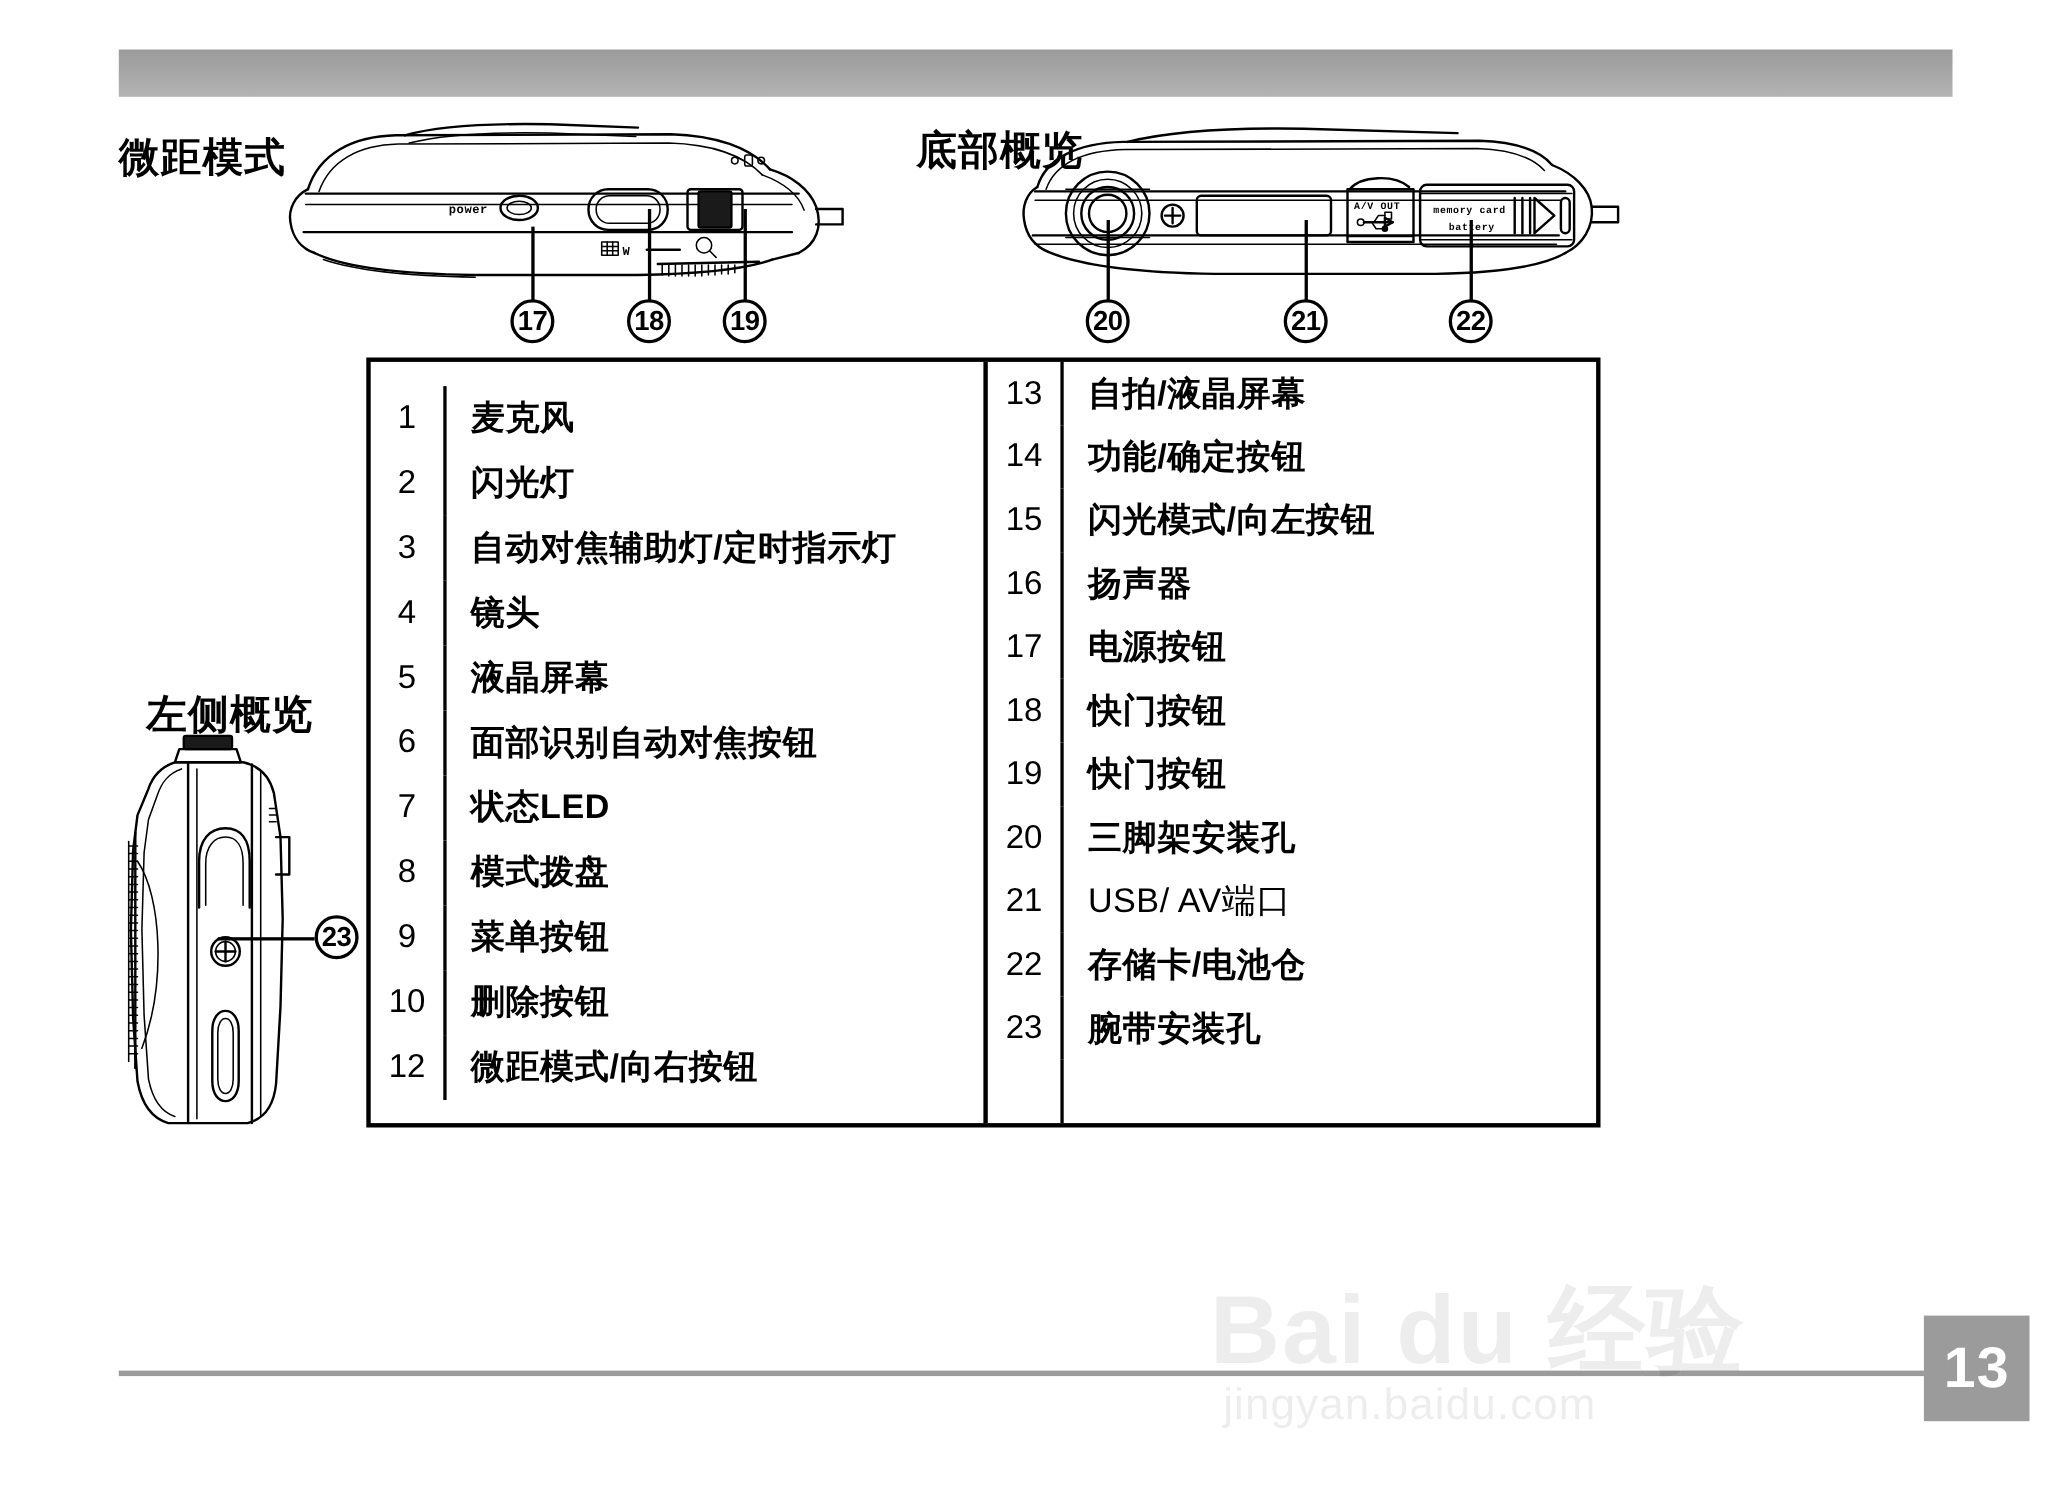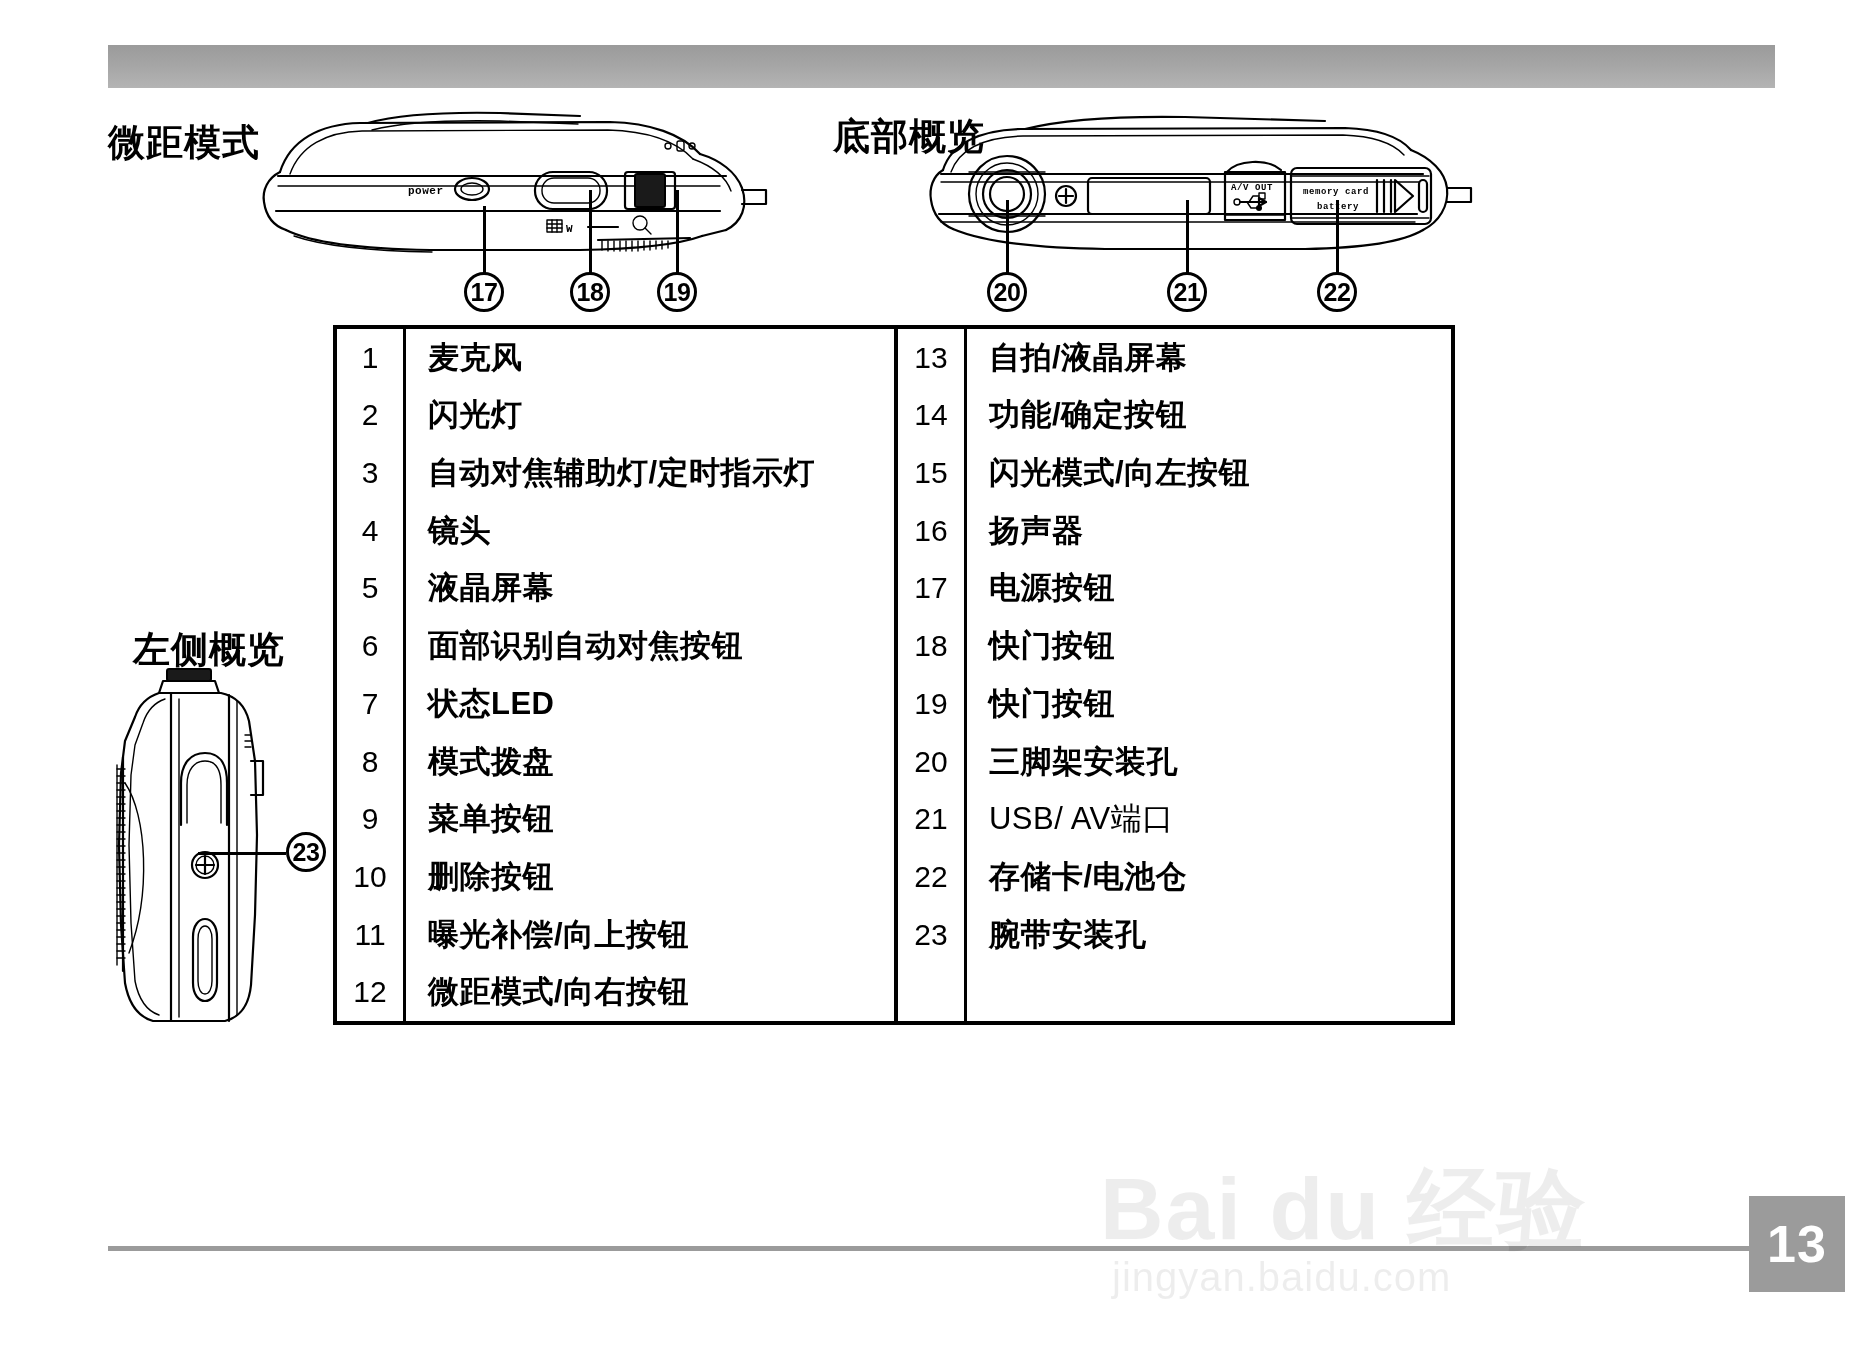--- a/index.html
+++ b/index.html
@@ -401,25 +401,20 @@
       <div class="row-number">9</div>
       <div class="row-divider"></div>
       <div class="row-label">菜单按钮</div>
     </div>
     <div class="parts-row">
       <div class="row-number">10</div>
       <div class="row-divider"></div>
       <div class="row-label">删除按钮</div>
     </div>
     <div class="parts-row">
-      <div class="row-number">11</div>
-      <div class="row-divider"></div>
-      <div class="row-label">曝光补偿/向上按钮</div>
-    </div>
-    <div class="parts-row">
       <div class="row-number">12</div>
       <div class="row-divider"></div>
       <div class="row-label">微距模式/向右按钮</div>
     </div>
   </div>
 
   <div class="table-half" id="table-half-right">
     <div class="parts-row">
       <div class="row-number">13</div>
       <div class="row-divider"></div>

